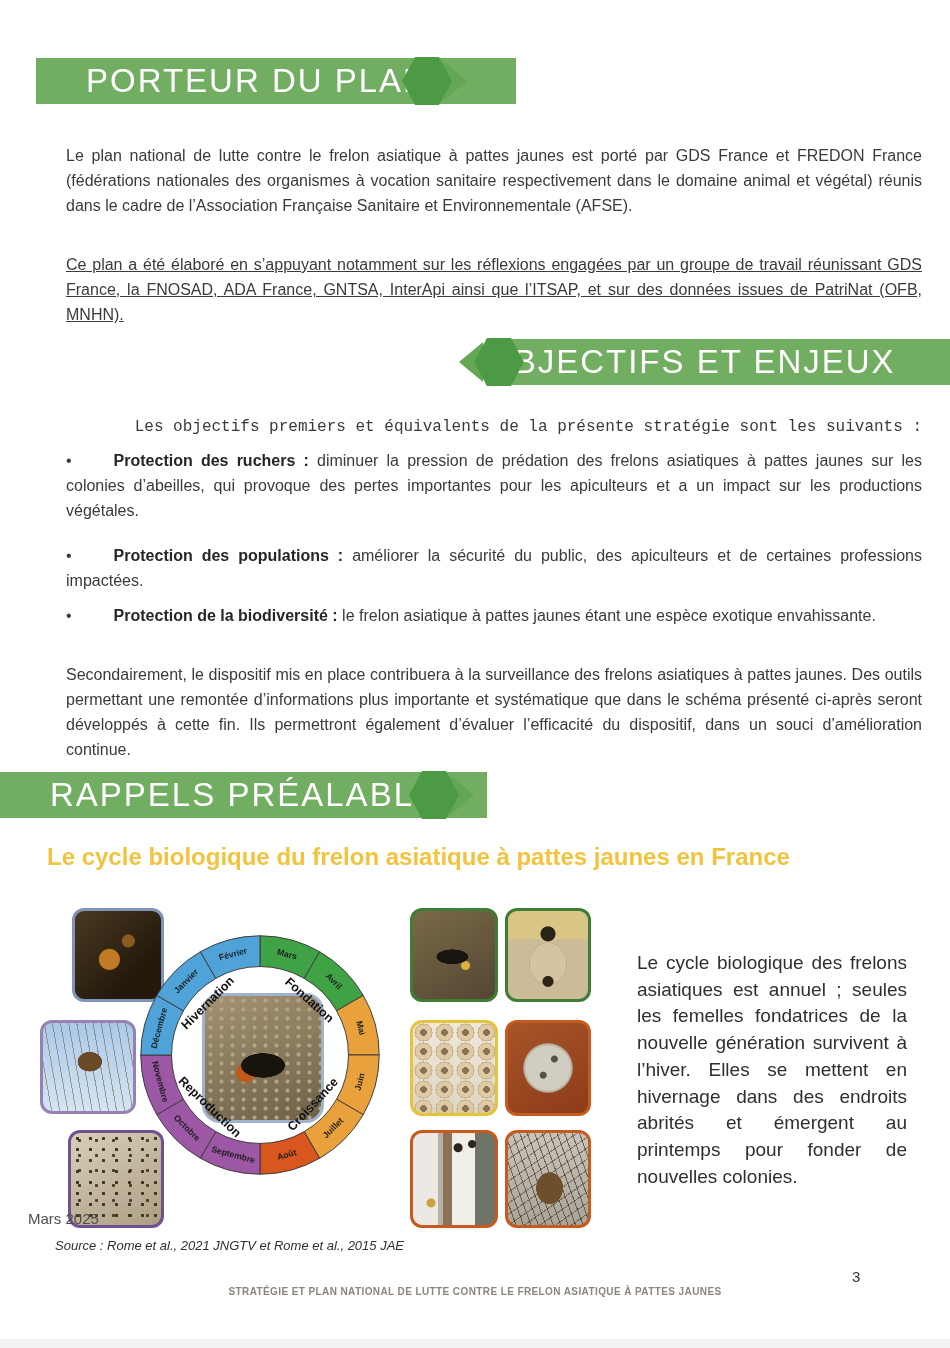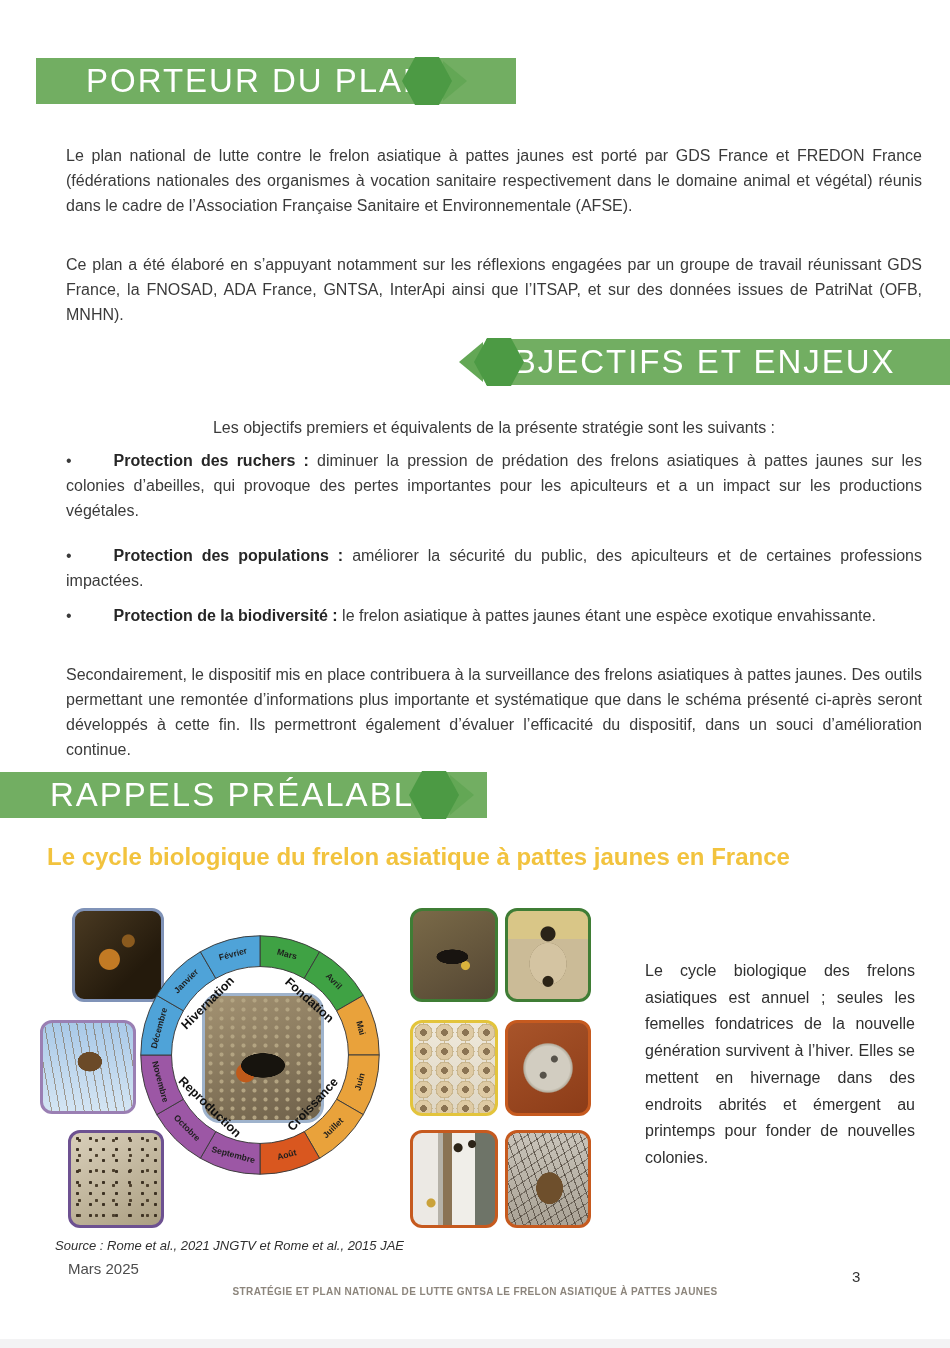--- a/index.html
+++ b/index.html
@@ -19,22 +19,22 @@
   #banner1{top:58px;left:0;width:430px;padding-left:50px;margin-left:36px;}
   #hex1{top:57px;left:402px;} #tip1{top:61px;left:443px;}
   #banner2{top:339px;left:486px;width:464px;padding-right:16px;box-sizing:border-box;}
   #hex2{top:338px;left:474px;} #tip2{top:342px;left:459px;}
   #banner3{top:772px;left:0;width:437px;padding-left:50px;}
   #hex3{top:771px;left:409px;} #tip3{top:775px;left:450px;}
 
   
   .para{position:absolute;left:50px;width:856px;margin:16px;font-size:16px;line-height:25px;
         text-align:justify;color:#3a3a3a;}
-  #p1{top:127px;} #p2{top:236px;}
-  #intro{top:399px;text-align:center;}
+  #p1{top:127px;} #p2{top:236px;text-decoration:underline;}
+  #intro{top:399px;text-align:right;font-family:Liberation Mono, monospace;}
   #bul1{top:432px;} #bul2{top:527px;} #bul3{top:587px;}
   #second{top:646px;}
   .para b{color:#262626;}
   .gap{display:inline-block;width:42px;}
 
   
   #subtitle{position:absolute;top:843px;left:47px;font-size:24px;font-weight:bold;color:#f2c33e;}
 
   
   .ph{position:absolute;border-radius:12px;}
@@ -86,27 +86,27 @@
       repeating-linear-gradient(70deg, rgba(40,30,20,.55) 0 1px, rgba(0,0,0,0) 1px 7px),
       repeating-linear-gradient(-35deg, rgba(40,30,20,.45) 0 1px, rgba(0,0,0,0) 1px 9px),
       linear-gradient(180deg,#c9c4ba,#aaa396);}
 
   #cycle-ring{position:absolute;left:135px;top:930px;width:250px;height:250px;z-index:2;pointer-events:none;}
   .month-label{font-size:9px;font-weight:600;fill:#1e1e1e;text-anchor:middle;dominant-baseline:middle;
                font-family:"Liberation Sans",sans-serif;}
   .phase-label{font-size:13px;font-weight:bold;fill:#111;text-anchor:middle;dominant-baseline:middle;
                font-family:"Liberation Sans",sans-serif;}
 
-  #cycle-text{position:absolute;left:637px;top:950px;width:270px;margin:8px;
-              font-size:16px;line-height:26.7px;text-align:justify;color:#2f2f2f;}
+  #cycle-text{position:absolute;left:637px;top:950px;width:270px;margin:0;
+              font-size:19px;line-height:26.7px;text-align:justify;color:#2f2f2f;}
 
   #source{position:absolute;left:55px;top:1238px;font-size:13px;font-style:italic;color:#2f2f2f;}
 
   
-  #f-date{position:absolute;left:28px;top:1260px;font-size:15px;color:#4d4d4d;margin-left:40px;}
+  #f-date{position:absolute;left:28px;top:1210px;font-size:15px;color:#4d4d4d;}
   #f-title{position:absolute;left:0;right:0;top:1286px;text-align:center;font-size:10px;
            font-weight:bold;letter-spacing:.4px;color:#8c857c;}
   #f-page{position:absolute;left:852px;top:1268px;font-size:15px;color:#333;}
   #bottom-strip{position:absolute;left:0;bottom:0;width:100%;height:9px;background:#f3f3f4;}
 </style>
 </head>
 <body>
 
 <div id="page">
 
@@ -184,17 +184,17 @@
       <text x="180.85392608327322" y="73.52099326371804" transform="rotate(42 180.85392608327322 73.52099326371804)" class="phase-label">Fondation</text>
       <text x="185.58288132305697" y="181.8318753647499" transform="rotate(-47 185.58288132305697 181.8318753647499)" class="phase-label">Croissance</text>
       <text x="77.20596384511623" y="184.66982482573752" transform="rotate(44 77.20596384511623 184.66982482573752)" class="phase-label">Reproduction</text>
     </svg>
 
   <p id="cycle-text">Le cycle biologique des frelons asiatiques est annuel ; seules les femelles fondatrices de la nouvelle génération survivent à l’hiver. Elles se mettent en hivernage dans des endroits abrités et émergent au printemps pour fonder de nouvelles colonies.</p>
 
   <div id="source">Source : Rome et al., 2021 JNGTV et Rome et al., 2015 JAE</div>
 
   <div id="f-date">Mars 2025</div>
-  <div id="f-title">STRATÉGIE ET PLAN NATIONAL DE LUTTE GNTSA LE FRELON ASIATIQUE À PATTES JAUNES</div>
+  <div id="f-title">STRATÉGIE ET PLAN NATIONAL DE LUTTE CONTRE LE FRELON ASIATIQUE À PATTES JAUNES</div>
   <div id="f-page">3</div>
   <div id="bottom-strip"></div>
 
 </div>
 
 </body></html>

